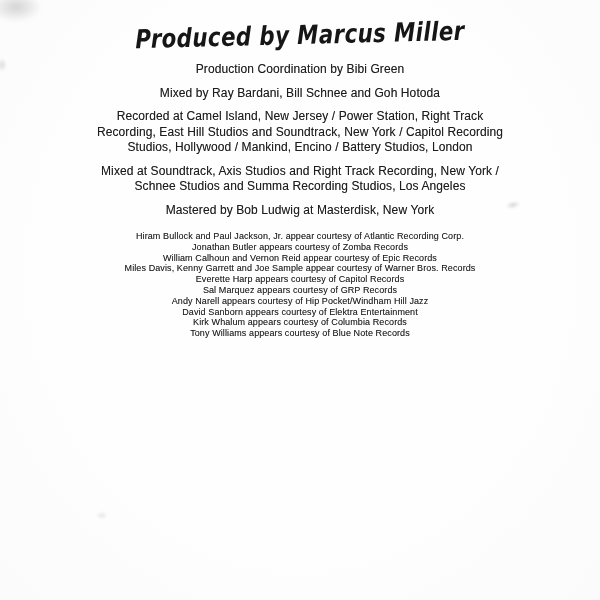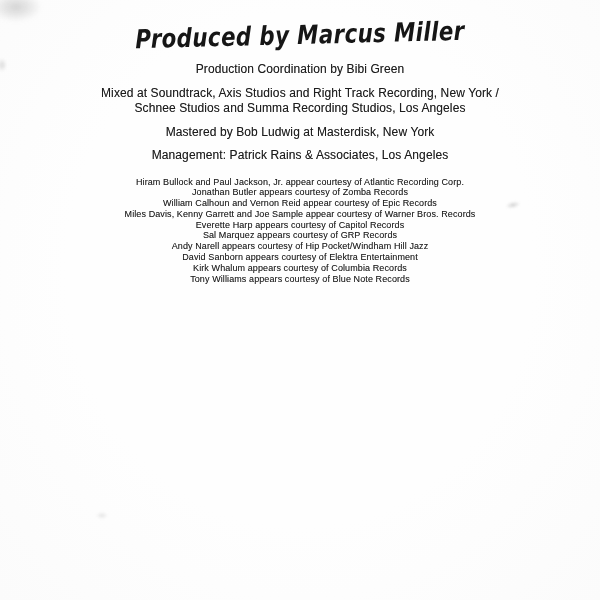--- a/index.html
+++ b/index.html
@@ -95,24 +95,27 @@
 
   <div class="smudge smudge-tl"></div>
   <div class="smudge smudge-left"></div>
   <div class="smudge smudge-right"></div>
   <div class="smudge smudge-bottom-left"></div>
 
   <h1 class="title">Produced by Marcus Miller</h1>
 
   <div class="credits">
     <p>Production Coordination by Bibi Green</p>
+    <p>Mixed by Ray Bardani, Bill Schnee and Goh Hotoda</p>
+    <p>Recorded at Camel Island, New Jersey / Power Station, Right Track
+Recording, East Hill Studios and Soundtrack, New York / Capitol Recording
+Studios, Hollywood / Mankind, Encino / Battery Studios, London</p>
     <p>Mixed at Soundtrack, Axis Studios and Right Track Recording, New York /
 Schnee Studios and Summa Recording Studios, Los Angeles</p>
     <p>Mastered by Bob Ludwig at Masterdisk, New York</p>
-    <p>Management: Patrick Rains &amp; Associates, Los Angeles</p>
   </div>
 
   <p class="courtesy">Hiram Bullock and Paul Jackson, Jr. appear courtesy of Atlantic Recording Corp.
 Jonathan Butler appears courtesy of Zomba Records
 William Calhoun and Vernon Reid appear courtesy of Epic Records
 Miles Davis, Kenny Garrett and Joe Sample appear courtesy of Warner Bros. Records
 Everette Harp appears courtesy of Capitol Records
 Sal Marquez appears courtesy of GRP Records
 Andy Narell appears courtesy of Hip Pocket/Windham Hill Jazz
 David Sanborn appears courtesy of Elektra Entertainment

